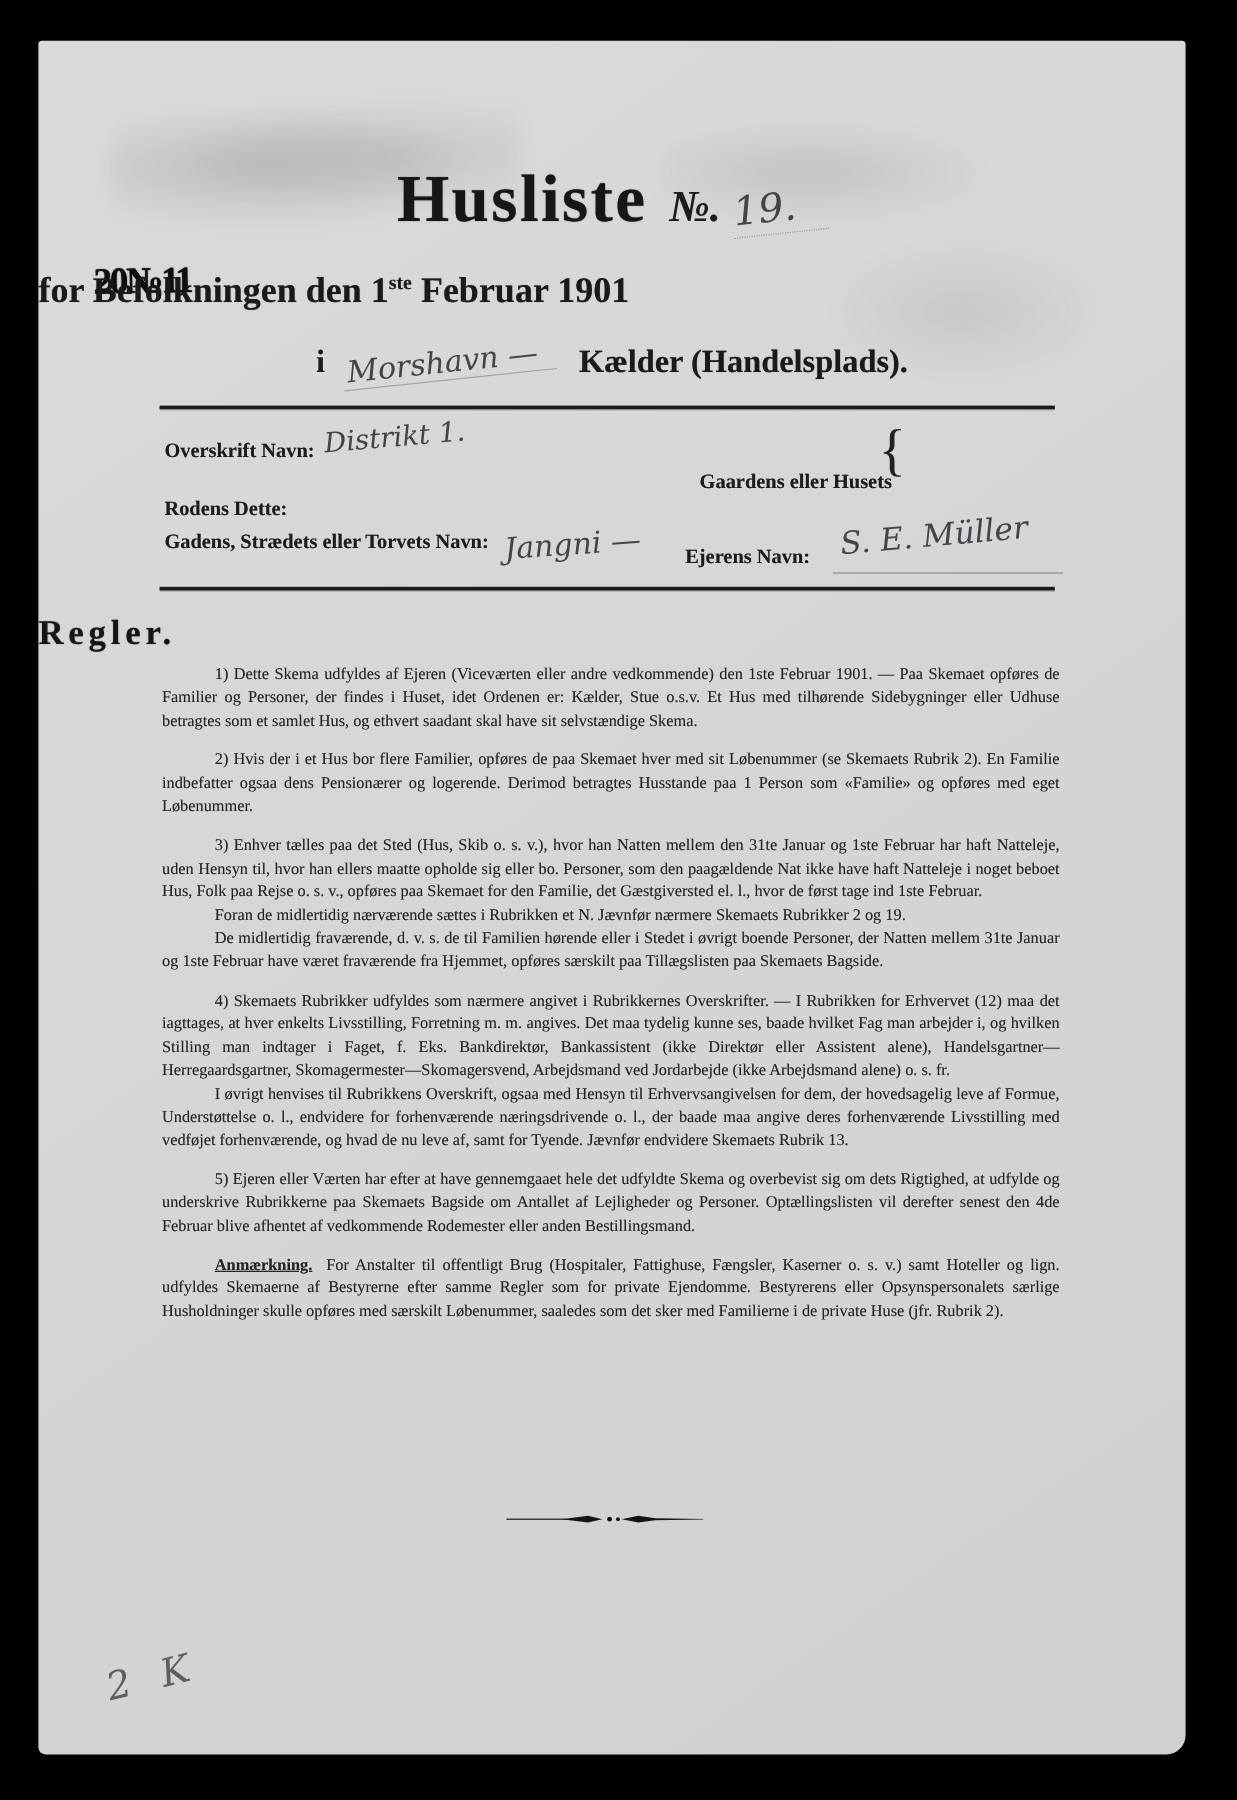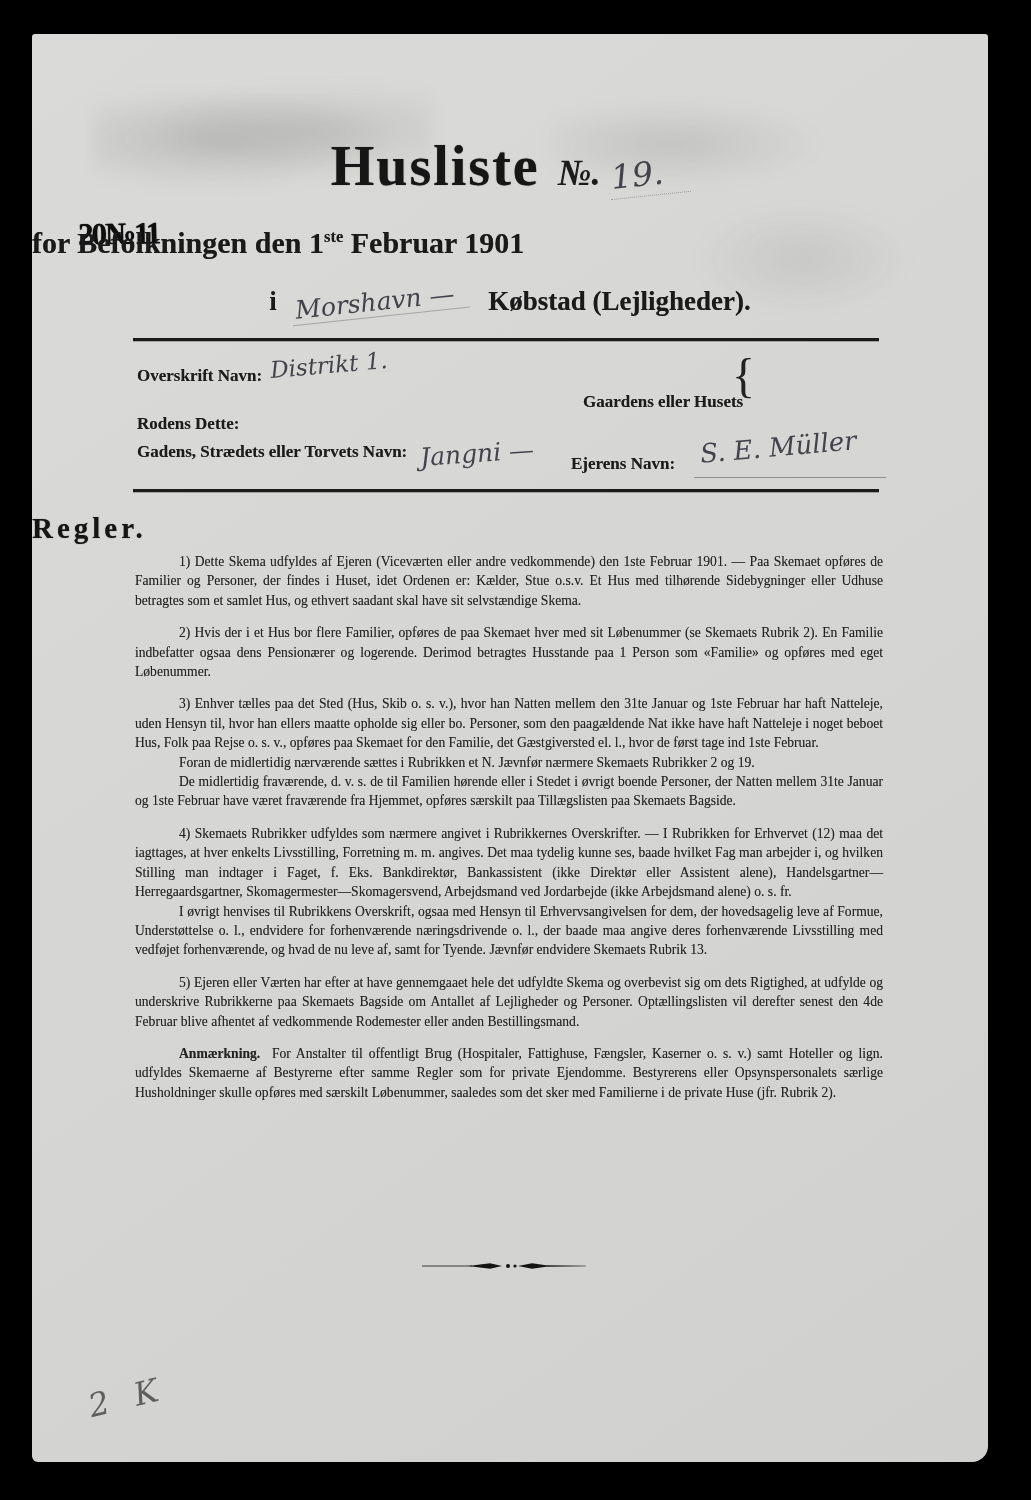--- a/index.html
+++ b/index.html
@@ -57,21 +57,21 @@
   .ejer-line{left:662px;top:443px;width:192px;height:1px;background:#8e8e8c;}
   .ejer-hw{left:668px;top:398px;font-size:26px;transform:rotate(-5deg);}
 
   .regler-head{left:0;top:478px;width:100%;font-size:29px;font-weight:bold;
                letter-spacing:4px;color:#151515;text-shadow:0 0 1px rgba(0,0,0,.5);}
   .rules{left:103px;top:518px;width:748px;font-size:13.6px;line-height:19.4px;
          text-align:justify;color:#242424;text-shadow:0 0 .4px rgba(0,0,0,.35);}
   .rules p{margin:0;text-indent:44px;}
   .rules p.num{margin-top:13px;}
   .rules p.first{margin-top:0;}
-  .anm-lead{font-weight:bold;}
+  .anm-lead{font-weight:bold;text-decoration:underline;}
 
   .divider{left:388px;top:1226px;}
   .pencil{left:56px;top:1344px;font-size:32px;font-style:italic;color:#5e5e5e;
           transform:rotate(-14deg);letter-spacing:8px;font-family:"DejaVu Serif",serif;}
 </style>
 </head>
 <body>
 
 <div class="scan">
   <div class="paper">
@@ -84,21 +84,21 @@
 
     <div class="abs title-row">
       <span class="title-main">Husliste</span><span class="title-no">№.</span><span class="hw title-num">19.</span>
     </div>
 
     <div class="abs subtitle-row">
       <span>for Befolkningen den 1</span><span class="sup">ste</span><span> Februar 1901</span>
     </div>
 
     <div class="abs place-row">
-      <span class="place-prefix">i</span><span class="hw place-hw">Morshavn —</span><span class="place-bold">Købstad (Lejligheder).</span>
+      <span class="place-prefix">i</span><span class="hw place-hw">Morshavn —</span><span class="place-bold">Kælder (Handelsplads).</span>
     </div>
 
     <div class="rule-line rl1"></div>
 
     <div class="abs lbl f-kvart">Overskrift Navn:</div>
     <div class="abs hw kvart-hw">Distrikt 1.</div>
 
     <div class="abs lbl f-gaard">Gaardens eller Husets</div>
     <div class="abs brace">{</div>
 

